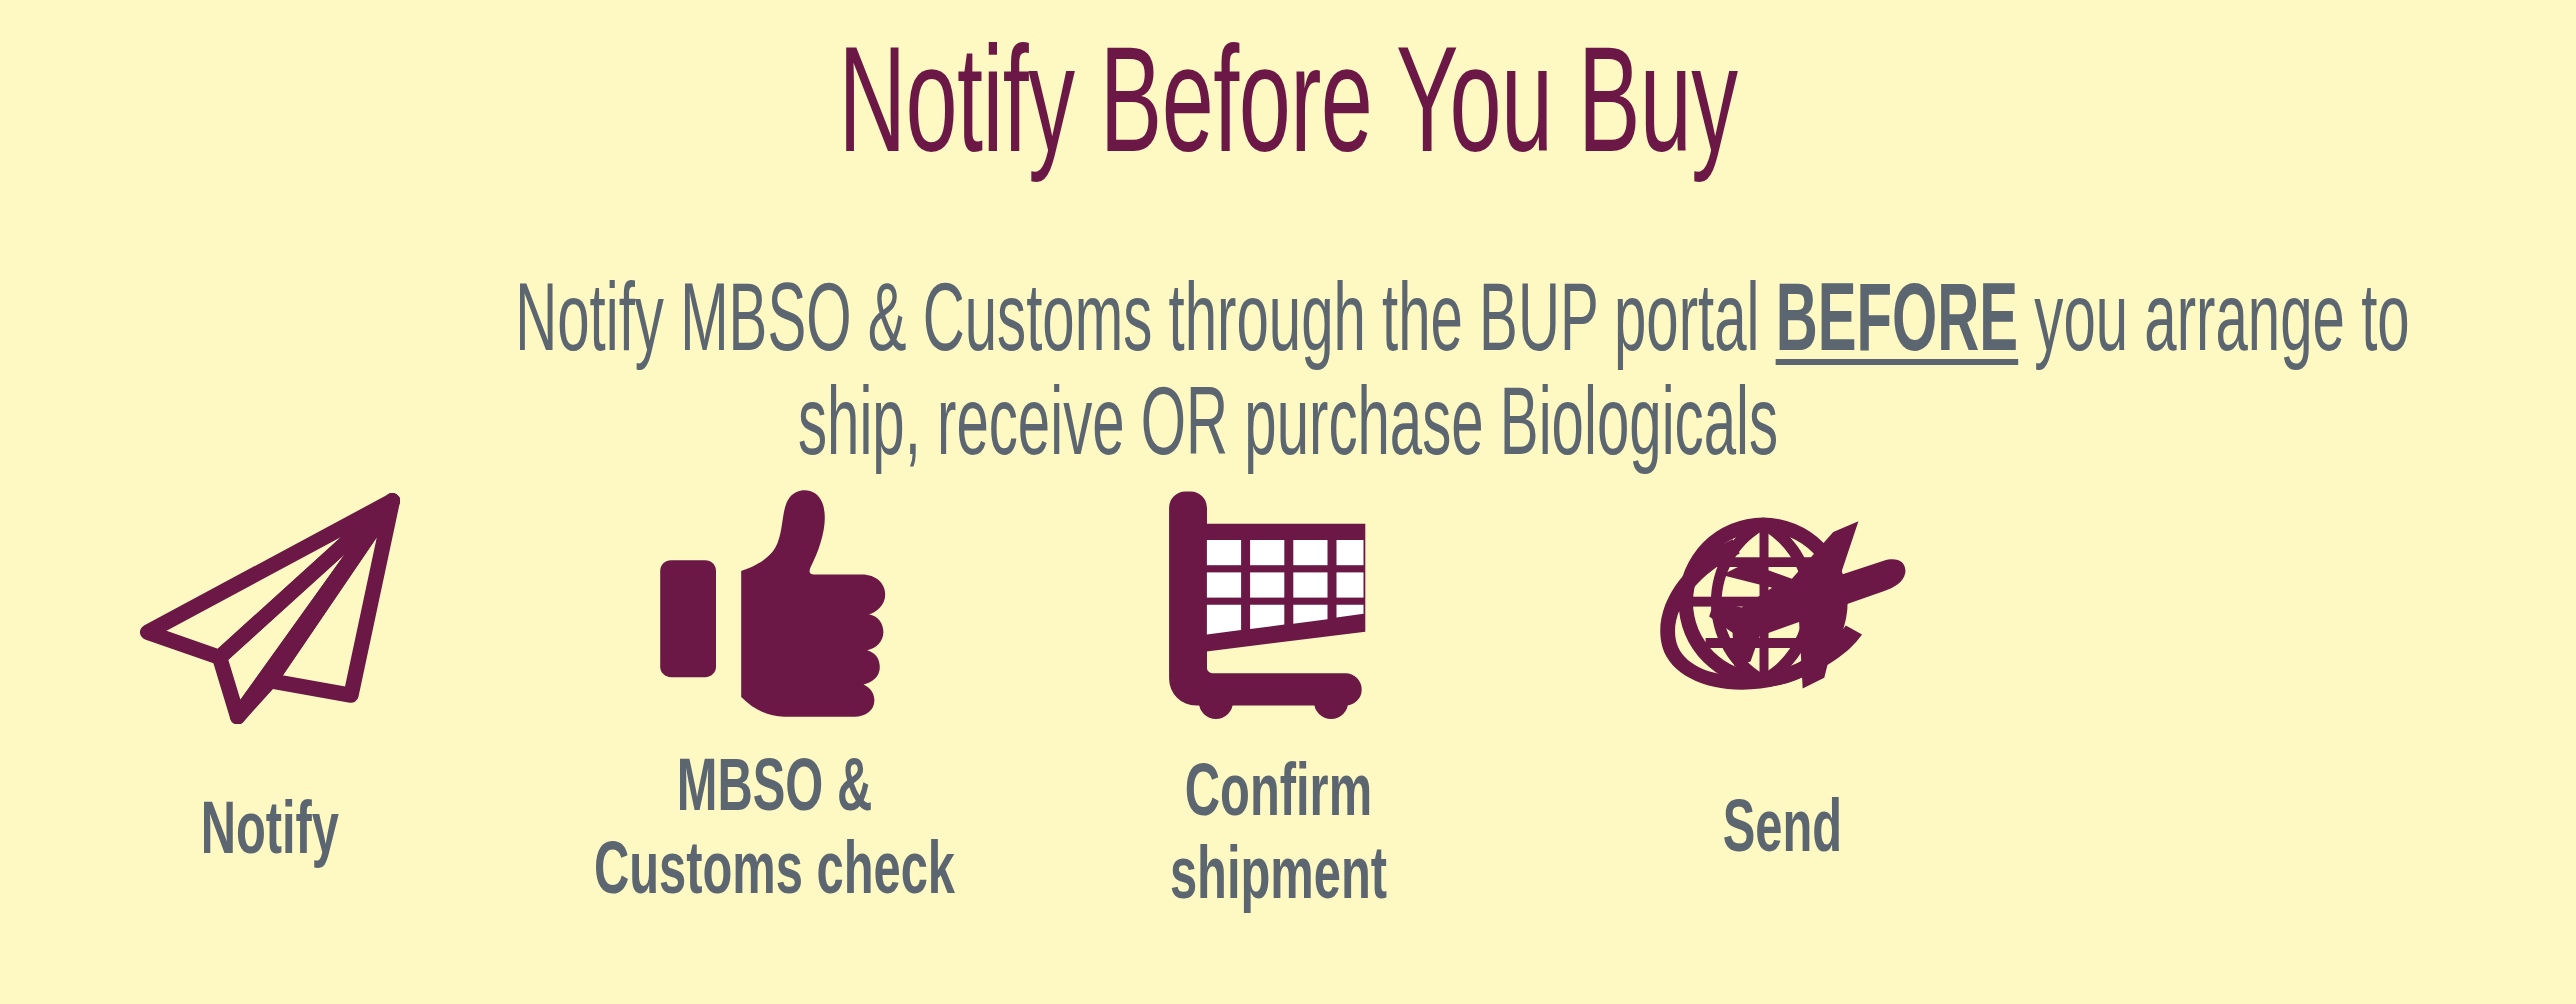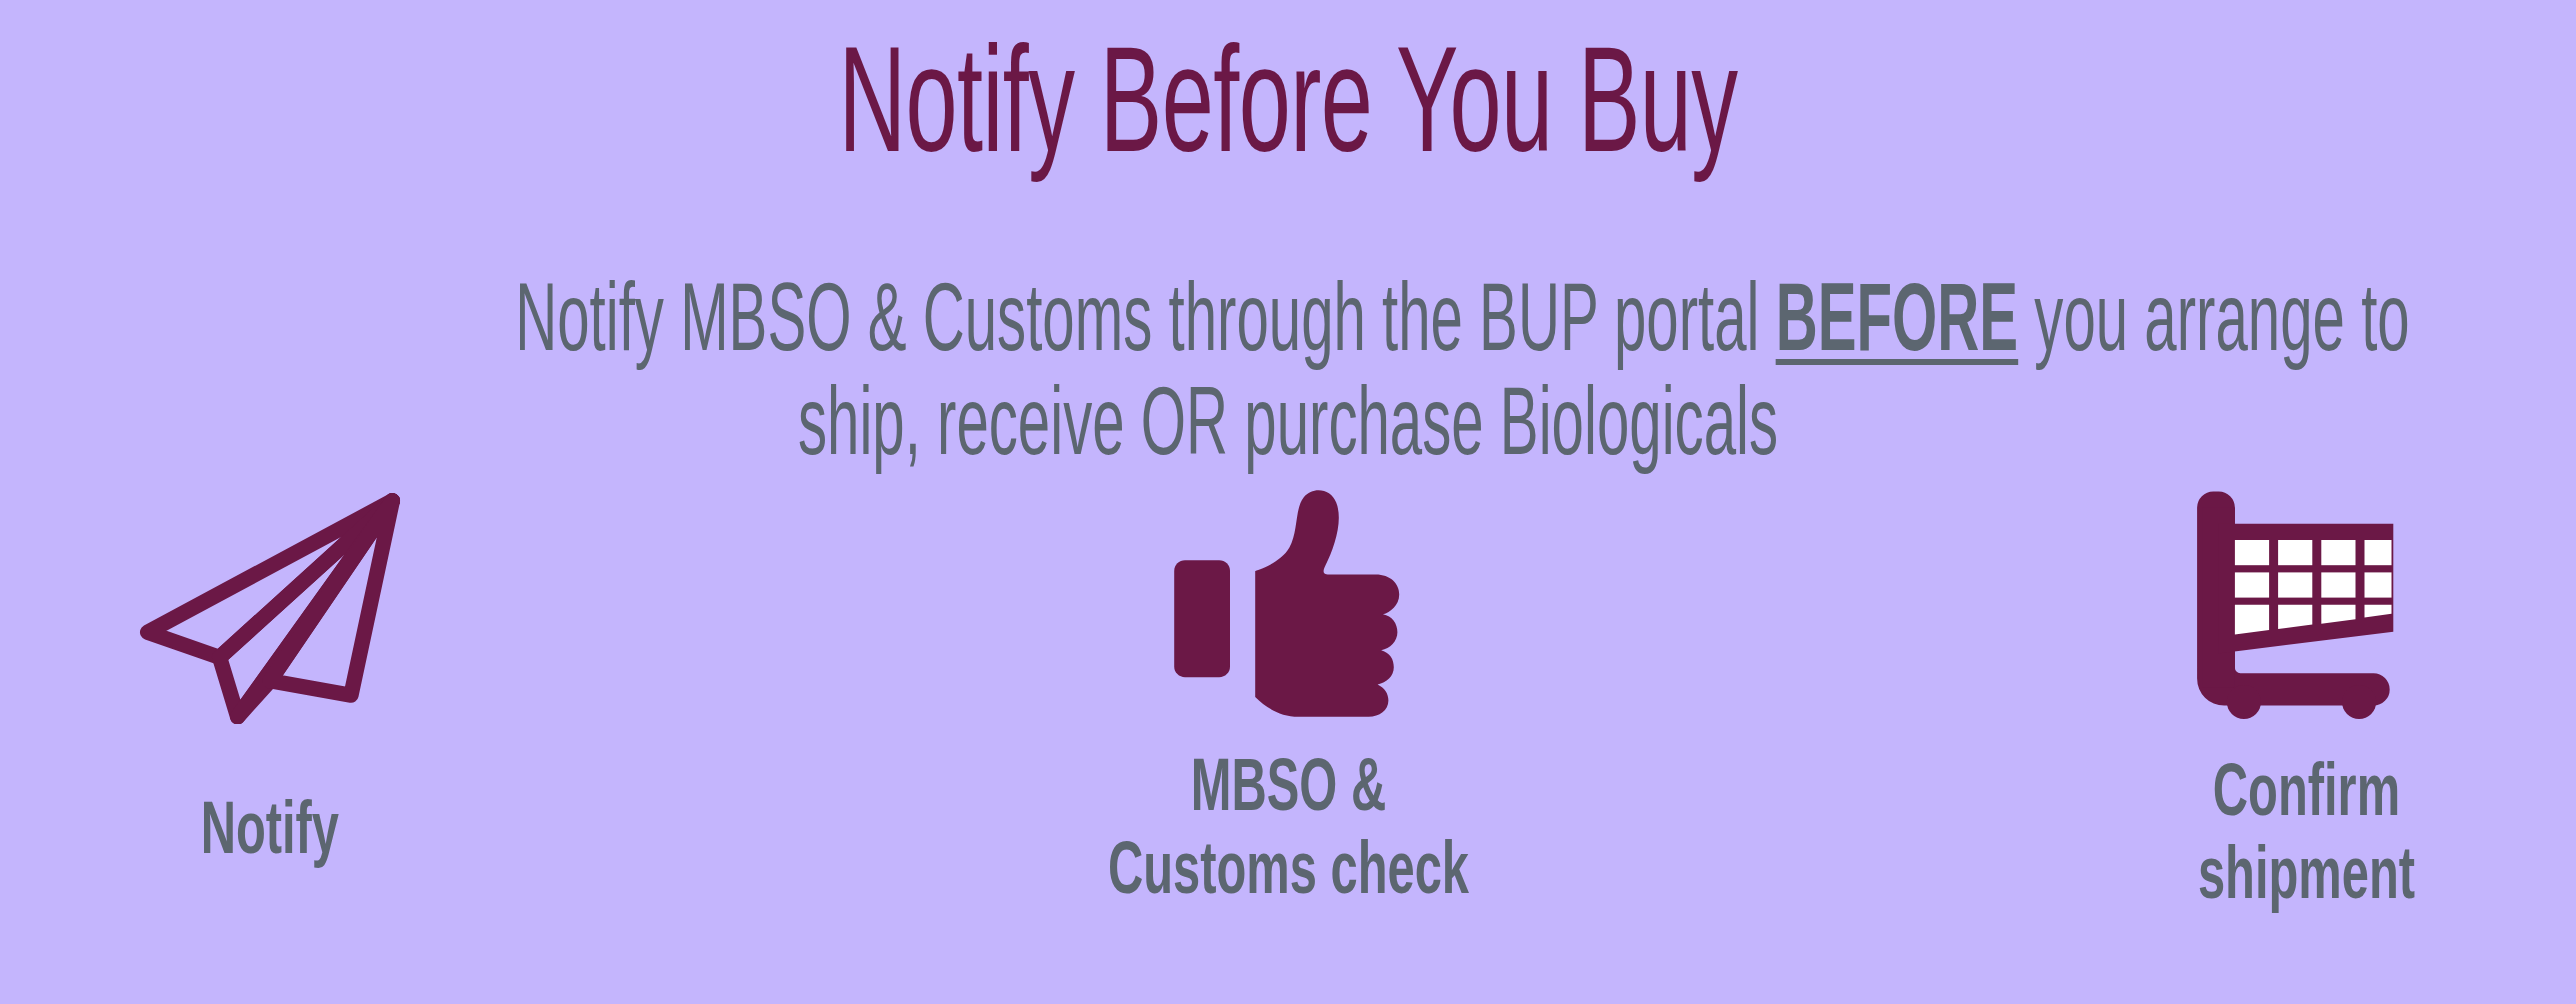--- a/index.html
+++ b/index.html
@@ -12,21 +12,21 @@
     height: 1005px;
     font-family: "Liberation Sans", "DejaVu Sans", sans-serif;
     overflow: hidden;
     position: relative;
   }
 
   .slide {
     position: relative;
     width: 2576px;
     height: 1005px;
-    background: #c4b5fd;
+    background: #fef9c3;
   }
 
   
   .title {
     position: absolute;
     top: 20px;
     left: 0;
     width: 2576px;
     text-align: center;
     color: #6B1846;
@@ -66,21 +66,20 @@
 
   
   .steps {
     position: absolute;
     top: 472px;
     left: 0;
     width: 2576px;
     height: 532px;
     display: flex;
     align-items: flex-start;
-    justify-content: space-between;
     padding: 0 18px;
     box-sizing: border-box;
   }
   .step {
     width: 504px;
     display: flex;
     flex-direction: column;
     align-items: center;
   }
   .step-icon {
@@ -210,16 +209,64 @@
             <circle cx="190" cy="240" r="19"></circle>
           </g>
         </svg>
       </div>
       <div class="step-label">
         <span class="lbl-line">Confirm</span>
         <span class="lbl-line">shipment</span>
       </div>
     </div>
 
+    <div class="step step-5">
+      <div class="step-icon">
+        <svg width="250" height="236" viewBox="0 0 278 262" aria-hidden="true">
+          <g fill="#6B1846">
+
+            <path d="M118 36 a94 94 0 1 0 0 188 a94 94 0 1 0 0 -188 z
+                     M118 52 a78 78 0 1 1 0 156 a78 78 0 1 1 0 -156 z" fill-rule="evenodd"></path>
+
+            <path d="M114 38 h10 v184 h-10 z"></path>
+            <path d="M118 36 c -38 18 -58 56 -58 94 c 0 38 20 76 58 94 l 0 -14 c -30 -18 -46 -50 -46 -80 c 0 -30 16 -62 46 -80 z"></path>
+            <path d="M118 36 c 38 18 58 56 58 94 c 0 38 -20 76 -58 94 l 0 -14 c 30 -18 46 -50 46 -80 c 0 -30 -16 -62 -46 -80 z"></path>
+
+            <rect x="34" y="124" width="170" height="11"></rect>
+            <path d="M54 80 h128 v11 h-128 z"></path>
+            <path d="M54 170 h128 v11 h-128 z"></path>
+
+            <path d="M84 60 C 28 86 -6 136 6 180 C 18 222 86 240 150 218 C 186 206 214 186 228 166
+                     L 210 156 C 196 176 170 194 140 204 C 86 222 32 208 22 176 C 12 142 42 100 92 76 Z"></path>
+
+            <path d="M72 100
+                     L 100 86
+                     L 150 104
+                     L 196 52
+                     L 224 40
+                     L 204 100
+                     L 252 84
+                     C 268 79 278 86 276 98
+                     C 274 108 264 114 252 118
+                     L 206 134
+                     L 186 214
+                     L 162 226
+                     L 158 152
+                     L 114 168
+                     L 104 196
+                     L 86 202
+                     L 84 164
+                     L 58 146
+                     L 64 128
+                     L 94 136
+                     L 128 114
+                     Z"></path>
+          </g>
+        </svg>
+      </div>
+      <div class="step-label">
+        <span class="lbl-line">Send</span>
+      </div>
+    </div>
 
   </div>
 </div>
 
 
 </body></html>

